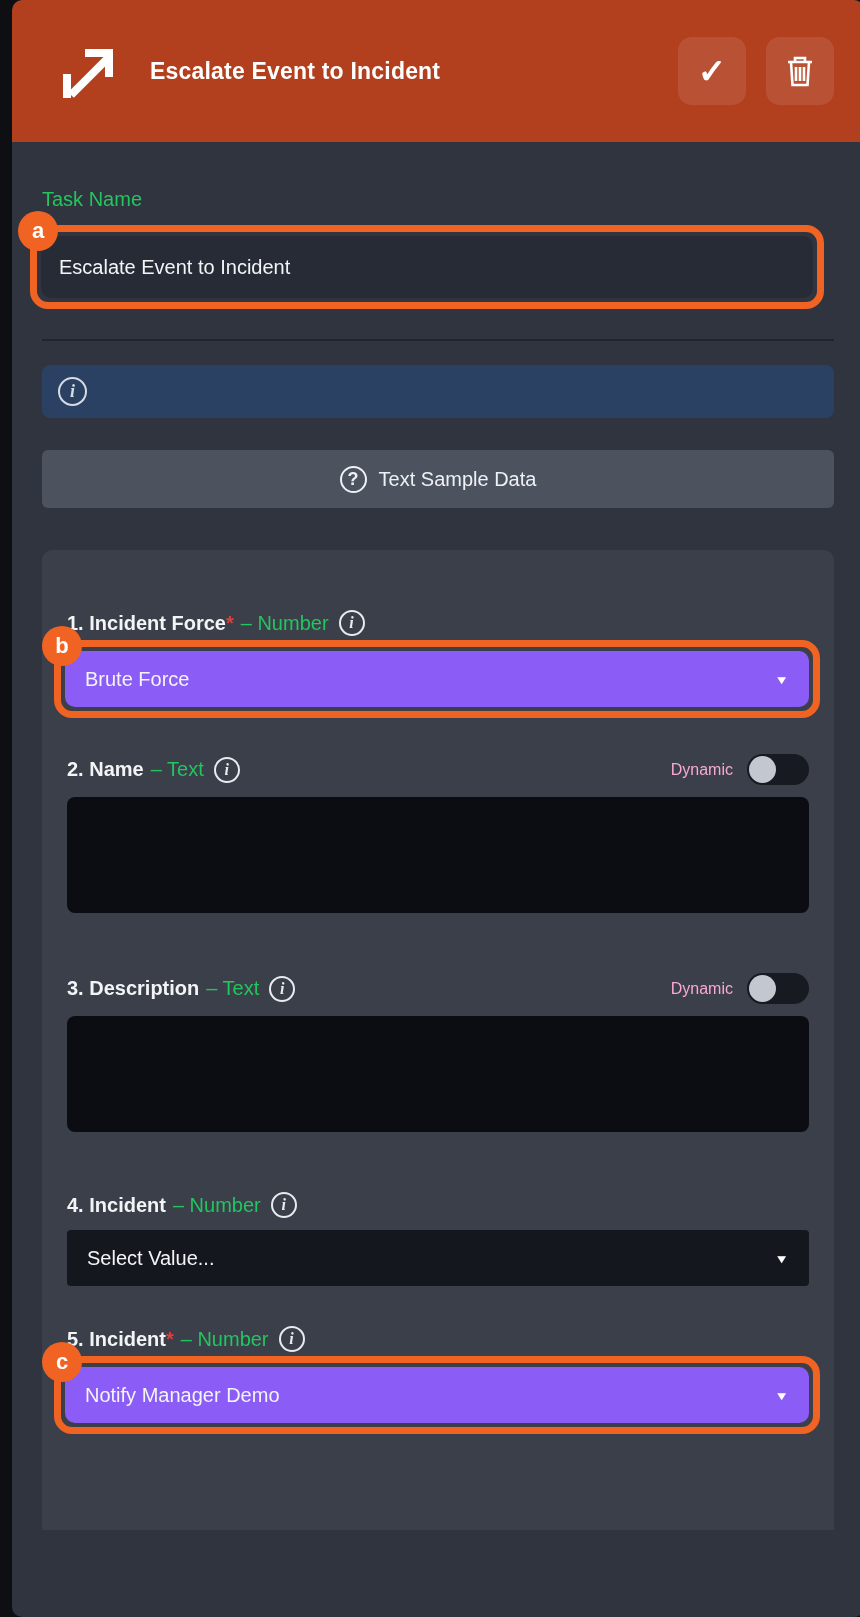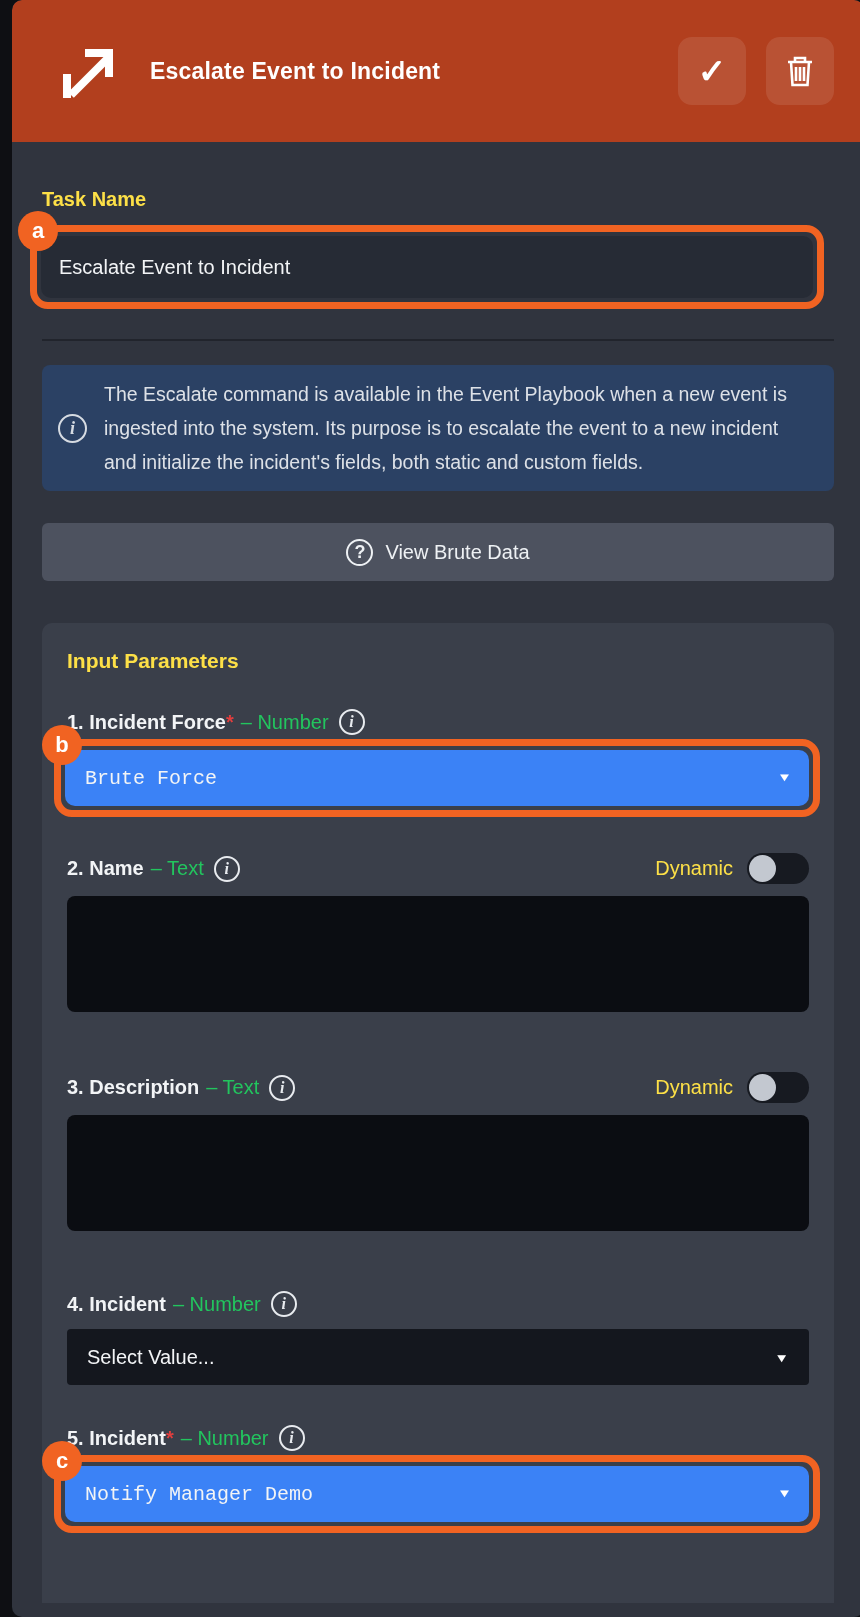--- a/index.html
+++ b/index.html
@@ -26,21 +26,21 @@
     width: 68px; height: 68px; border: none; border-radius: 14px;
     background: rgba(255,255,255,0.10); color: #fff; display: flex;
     align-items: center; justify-content: center; cursor: pointer; flex: 0 0 auto;
   }
   .hdr-btn + .hdr-btn { margin-left: 20px; }
   .check-glyph { font-size: 34px; font-weight: bold; line-height: 1; }
 
   
   .bd { padding: 0 30px; }
 
-  .lbl { color: #fde047; font-weight: bold; font-size: 20px; }
+  .lbl { color: #22c55e; font-weight: normal; font-size: 20px; }
   .task-label { margin-top: 46px; }
 
   .ring {
     position: relative; border: 7px solid #f16322; border-radius: 18px;
     padding: 4px; margin-top: 14px; margin-left: -12px; width: 794px;
   }
   .card .ring { width: 766px; margin-left: -13px; margin-top: 4px; }
   .badge {
     position: absolute; left: -19px; top: -21px; width: 40px; height: 40px;
     background: #f16322; border-radius: 50%; color: #fff; font-weight: bold;
@@ -86,35 +86,35 @@
   .param { margin-top: 36px; }
   .param.after-area { margin-top: 60px; }
   .param-head { display: flex; align-items: center; }
   .param-label { display: flex; align-items: center; font-size: 20px; }
   .p-bold { color: #f2f4f6; font-weight: bold; }
   .p-star { color: #e03e3e; font-weight: bold; }
   .p-type { color: #22c55e; margin-left: 7px; margin-right: 10px; }
   .param-label .circle-icon { width: 26px; height: 26px; border-color: #e8ebef; color: #e8ebef; font-size: 16px; }
 
   .dyn-wrap { margin-left: auto; display: flex; align-items: center; gap: 14px; }
-  .dyn-label { color: #fde047; font-size: 20px; }
+  .dyn-label { color: #f9a8d4; font-size: 16px; }
   .toggle {
     position: relative; width: 62px; height: 31px; border-radius: 17px;
     background: #171a21; cursor: pointer; flex: 0 0 auto;
   }
   .knob {
     position: absolute; left: 2px; top: 2px; width: 27px; height: 27px;
     border-radius: 50%; background: #c3c8d0;
   }
 
   .select {
     width: 100%; height: 56px; border-radius: 4px; display: flex; align-items: center;
     padding: 0 20px; color: #f2f4f6; font-size: 20px; cursor: pointer;
   }
-  .select.hl { background: #3b82f6; border-radius: 10px; font-family: Liberation Mono, monospace; }
+  .select.hl { background: #8b5cf6; border-radius: 10px; }
   .select.plain { background: #14171e; margin-top: 12px; gap: 44px; }
   .caret { margin-left: auto; color: #ffffff; font-size: 15px; transform: scaleY(.8); }
 
   .area {
     display: block; width: 100%; height: 116px; margin-top: 12px; background: #0b0d12;
     border: none; border-radius: 8px; resize: none; color: #e8ebef; font-size: 18px;
     padding: 10px 14px; font-family: "Liberation Sans", sans-serif;
   }
 
   
@@ -163,31 +163,29 @@
 
       <div class="ring">
         <span class="badge">a</span>
         <input class="text-input" type="text" value="Escalate Event to Incident" style="">
       </div>
 
       <div class="divider"></div>
 
       <div class="info-box">
         <span class="circle-icon">i</span>
-        <div class="info-text">The Escalate command is available in the Event Playbook when a new event is ingested into the system. Its purpose is to escalate the event to a new incident and initialize the incident's fields, both static and custom fields.</div>
       </div>
 
       <button class="sample-btn">
         <span class="q-icon">?</span>
-        <span>View Brute Data</span>
+        <span>Text Sample Data</span>
       </button>
     </div>
 
     <div class="card">
-      <div class="lbl card-title">Input Parameters</div>
 
       <div class="param">
         <div class="param-head">
           <div class="param-label">
             <span class="p-bold">1.</span>&nbsp;<span class="p-bold">Incident Force</span><span class="p-star">*</span><span class="p-type">– Number</span>
             <span class="circle-icon">i</span>
           </div>
         </div>
         <div class="ring">
           <span class="badge">b</span>

